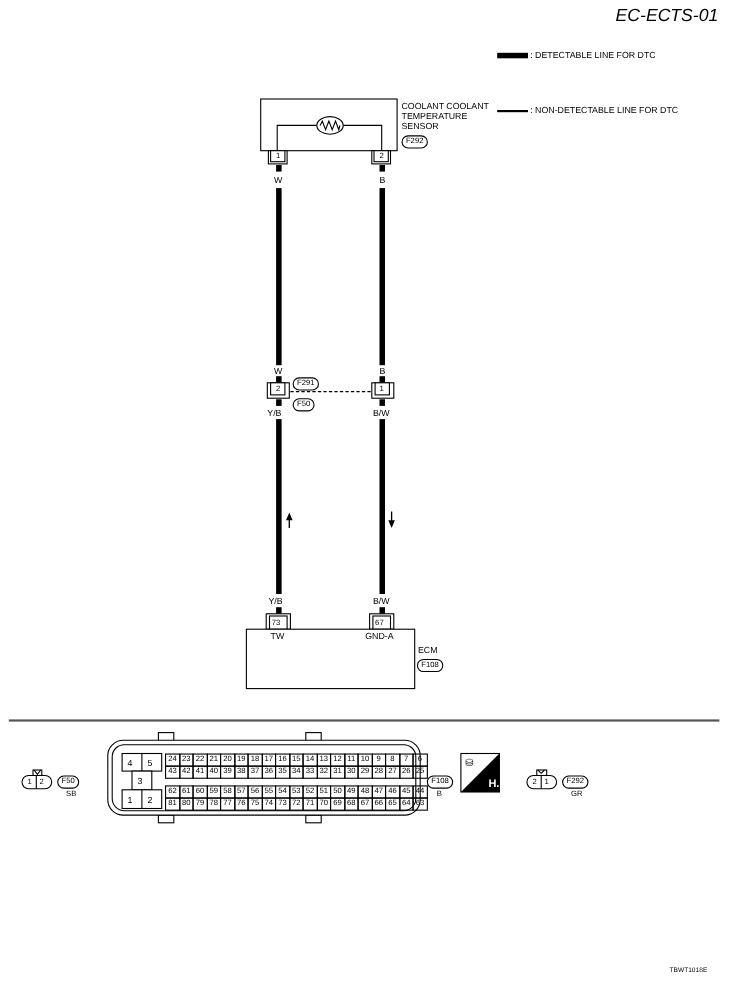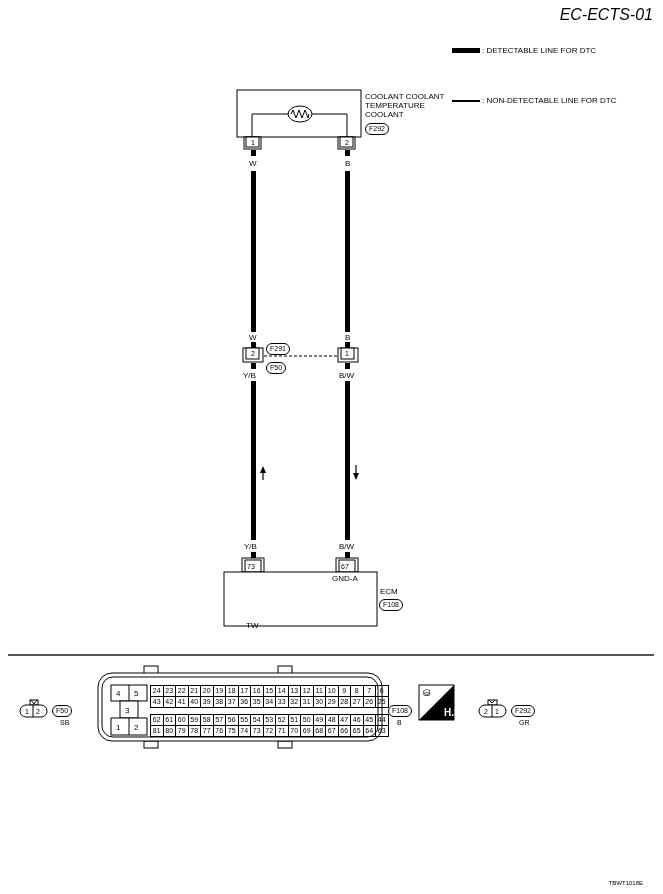--- a/index.html
+++ b/index.html
@@ -99,21 +99,21 @@
 
   <rect x="488" y="700" width="9" height="5" fill="#fff" stroke="#000"></rect>
   <polyline points="489,700 492,703 495,700" fill="none" stroke="#000"></polyline>
   <rect x="479" y="705" width="27" height="12" rx="6" fill="#fff" stroke="#000"></rect>
   <line x1="492" y1="705" x2="492" y2="717" stroke="#000"></line>
 </svg>
 
 <div class="abs small" style="left:365px;top:92px;">
   <div>COOLANT COOLANT</div>
   <div>TEMPERATURE</div>
-  <div>COOLANT</div>
+  <div>SENSOR</div>
 </div>
 <span class="abs conn-id" style="left:365px;top:123px;">F292</span>
 
 <span class="abs small" style="left:251px;top:138px;font-size:7px;">1</span>
 <span class="abs small" style="left:345px;top:138px;font-size:7px;">2</span>
 <span class="abs small" style="left:249px;top:159px;">W</span>
 <span class="abs small" style="left:345px;top:159px;">B</span>
 
 <span class="abs small" style="left:249px;top:333px;">W</span>
 <span class="abs small" style="left:345px;top:333px;">B</span>
@@ -121,21 +121,21 @@
 <span class="abs conn-id" style="left:266px;top:362px;">F50</span>
 <span class="abs small" style="left:251px;top:349px;font-size:7px;">2</span>
 <span class="abs small" style="left:345px;top:349px;font-size:7px;">1</span>
 <span class="abs small" style="left:243px;top:371px;">Y/B</span>
 <span class="abs small" style="left:339px;top:371px;">B/W</span>
 
 <span class="abs small" style="left:244px;top:542px;">Y/B</span>
 <span class="abs small" style="left:339px;top:542px;">B/W</span>
 <span class="abs small" style="left:247px;top:562px;font-size:7px;">73</span>
 <span class="abs small" style="left:341px;top:562px;font-size:7px;">67</span>
-<span class="abs small" style="left:246px;top:574px;margin-top:47px;">TW</span>
+<span class="abs small" style="left:246px;top:574px;">TW</span>
 <span class="abs small" style="left:332px;top:574px;">GND-A</span>
 <span class="abs small" style="left:380px;top:587px;">ECM</span>
 <span class="abs conn-id" style="left:379px;top:599px;">F108</span>
 
 <span class="abs small" style="left:25px;top:707px;font-size:7px;">1</span>
 <span class="abs small" style="left:36px;top:707px;font-size:7px;">2</span>
 <span class="abs conn-id" style="left:52px;top:705px;">F50</span>
 <span class="abs small" style="left:60px;top:718px;font-size:7px;">SB</span>
 
 <span class="abs small" style="left:116px;top:689px;">4</span>

